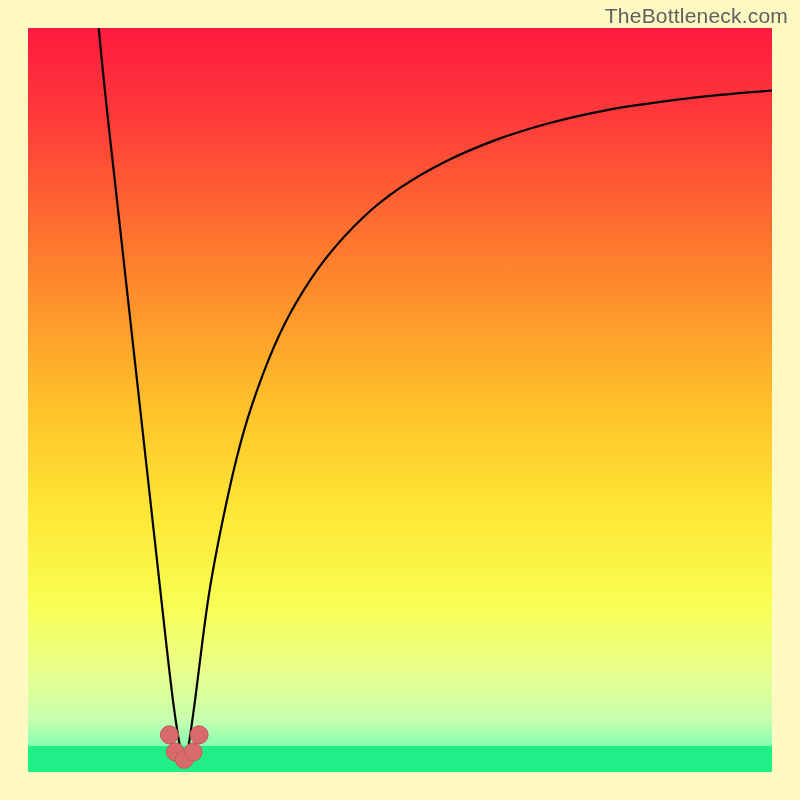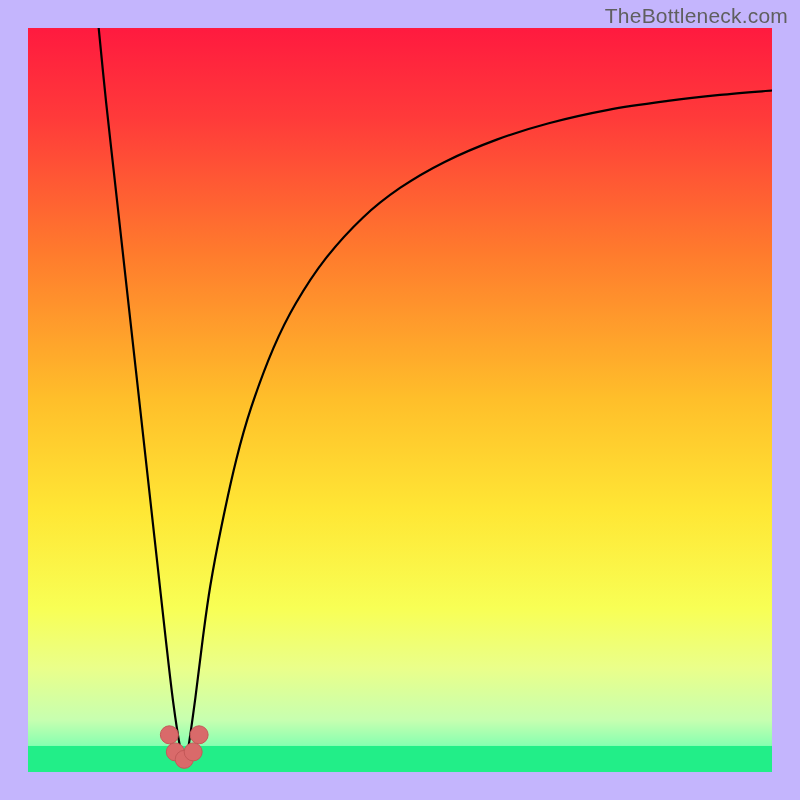--- a/index.html
+++ b/index.html
@@ -8,21 +8,21 @@
     width: 800px;
     height: 800px;
     overflow: hidden;
     background: #000;
     font-family: Arial, Helvetica, sans-serif;
   }
   .frame {
     position: absolute;
     top: 0; left: 0;
     width: 800px; height: 800px;
-    background: #c4b5fd;
+    background: #fef9c3;
   }
   .plot {
     position: absolute;
     top: 28px;
     left: 28px;
     width: 744px;
     height: 744px;
     overflow: hidden;
   }
   .watermark {

